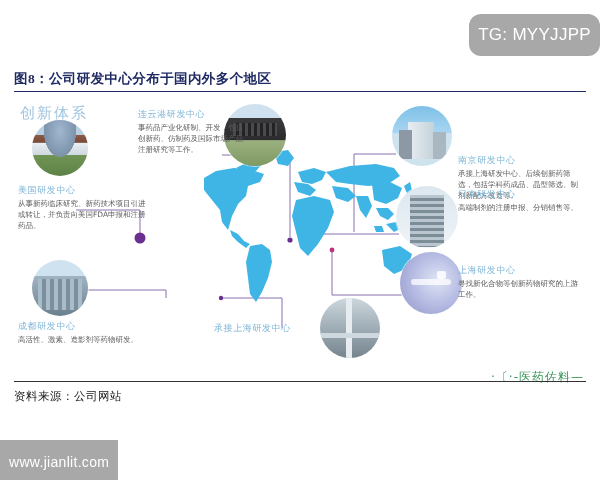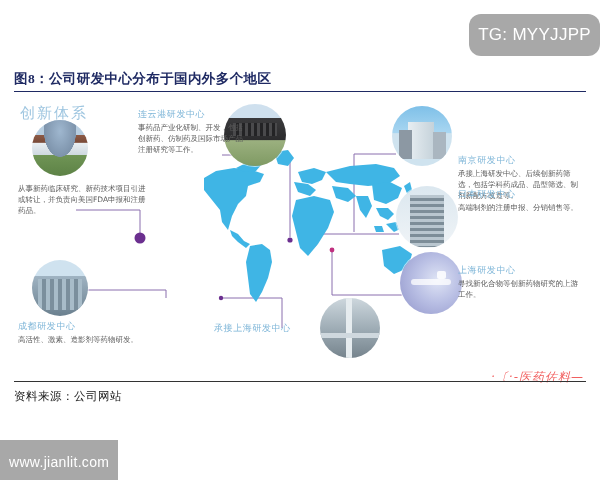--- a/index.html
+++ b/index.html
@@ -82,23 +82,23 @@
     position:absolute;left:14px;top:381px;width:572px;height:1px;
     background:#333;
   }
   #source{
     position:absolute;left:14px;top:389px;
     font-family:"Liberation Serif","DejaVu Serif",serif;
     font-size:11.5px;color:#1a1a1a;letter-spacing:.5px;
   }
   #brand{
     position:absolute;right:16px;top:369px;
-    font-size:12px;color:#ef4444;letter-spacing:1px;
-    font-family:"DejaVu Sans",sans-serif;
-    white-space:nowrap;opacity:.85;font-style:italic;
+    font-size:12px;color:#15803d;letter-spacing:1px;
+    font-family:"DejaVu Sans",sans-serif;
+    white-space:nowrap;opacity:.85;
   }
 </style>
 </head>
 <body>
 
 <div class="wm" id="wm-top">
   <span>TG: MYYJJPP</span>
 </div>
 
 <div id="fig-title">图8：公司研发中心分布于国内外多个地区</div>
@@ -223,20 +223,21 @@
 
   <div class="photo" style="left:306px;top:206px;width:60px;height:60px;">
     <div class="inner" style="background:
         linear-gradient(#cdd7dd 0%,#9fadb6 50%,#76848d 100%);">
       <div style="position:absolute;left:44%;top:0;width:10%;height:100%;background:#e6ecef;"></div>
       <div style="position:absolute;left:0;top:58%;width:100%;height:8%;background:#cfd8de;"></div>
     </div>
   </div>
 
   <div class="node" style="left:4px;top:92px;width:128px;">
+    <div class="node-title">美国研发中心</div>
     <div class="node-desc">从事新药临床研究、新药技术项目引进或转让，并负责向美国FDA申报和注册药品。</div>
   </div>
 
   <div class="node" style="left:124px;top:16px;width:112px;">
     <div class="node-title">连云港研发中心</div>
     <div class="node-desc">事药品产业化研制、开发，包括创新药、仿制药及国际市场产品注册研究等工作。</div>
   </div>
 
   <div class="node" style="left:444px;top:22px;width:124px;margin-top:40px;">
     <div class="node-title">南京研发中心</div>

